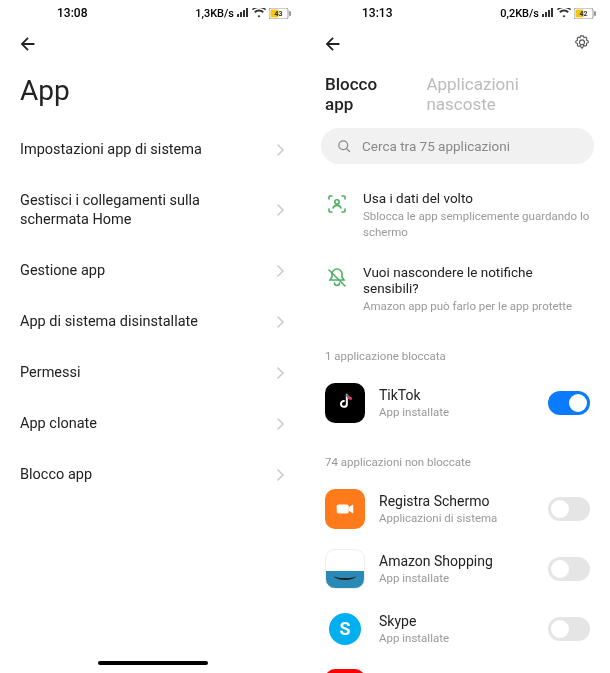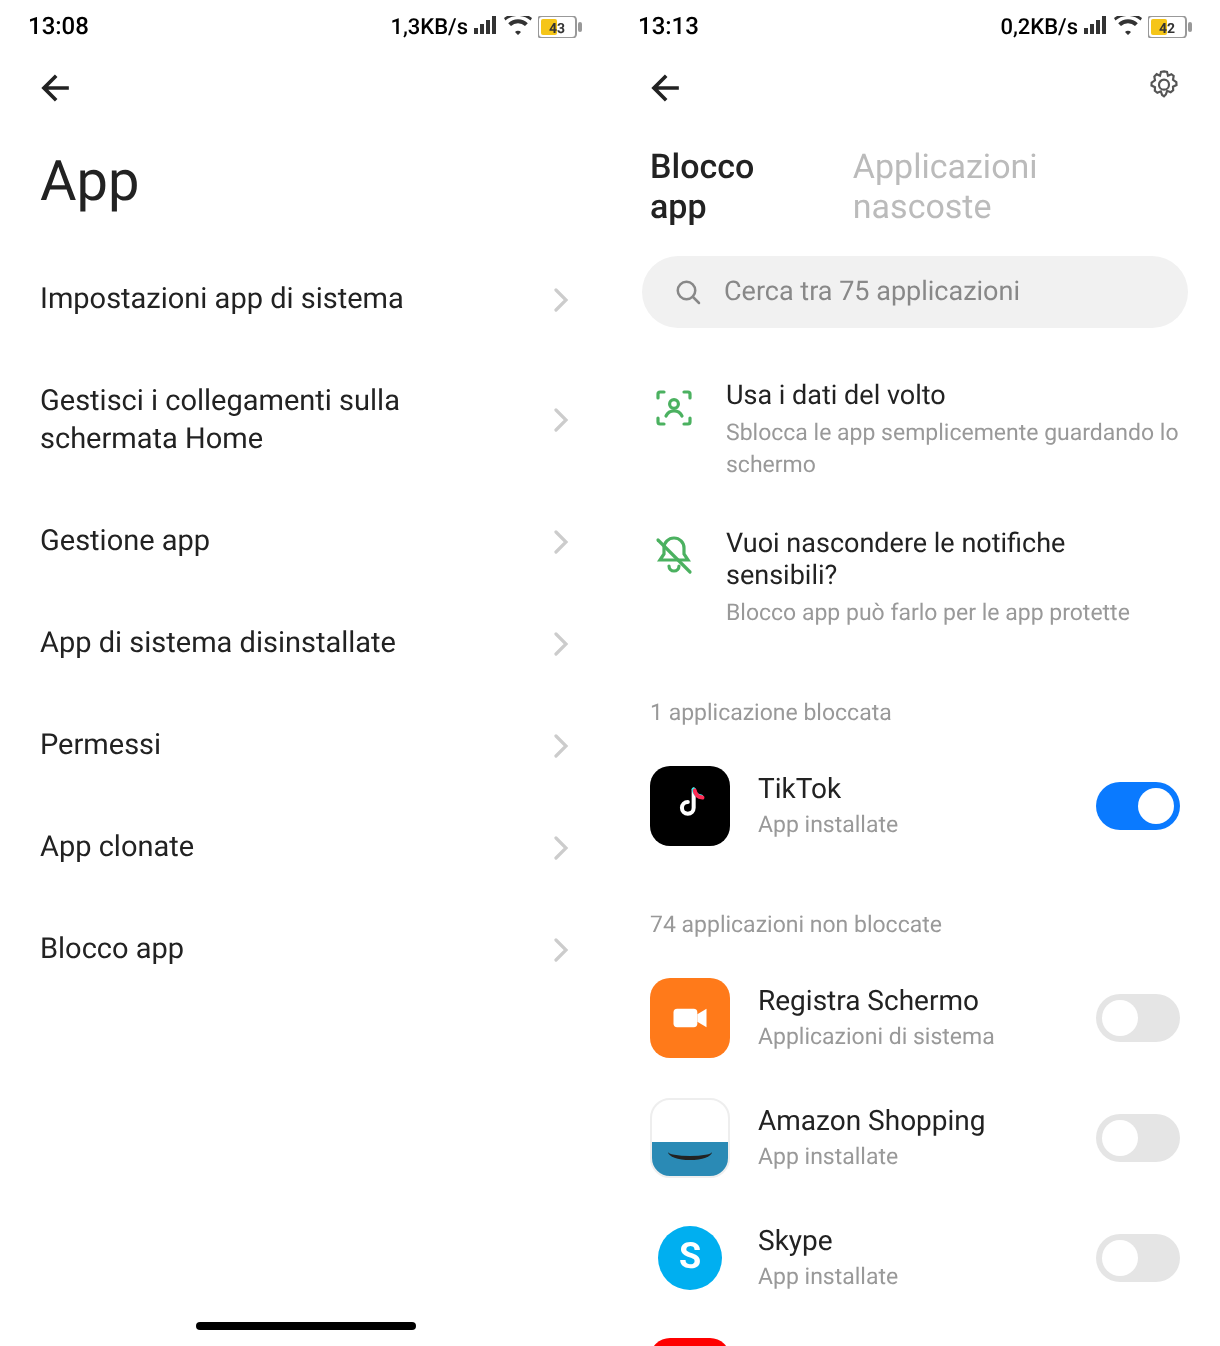--- a/index.html
+++ b/index.html
@@ -1,19 +1,19 @@
 <!DOCTYPE html>
 <html><head>
 <meta charset="utf-8">
 <style>
   * { box-sizing: border-box; margin: 0; padding: 0; }
   body { font-family: -apple-system, BlinkMacSystemFont, "Segoe UI", Roboto, sans-serif; background: #fff; color: #000; width: 610px; height: 673px; overflow: hidden; }
   .container { display: flex; width: 610px; height: 673px; }
   .screen { width: 305px; height: 673px; background: #fff; position: relative; overflow: hidden; }
-  .status-bar { display: flex; justify-content: space-between; align-items: center; padding: 6px 14px 2px; font-size: 12px; font-weight: 500; }
+  .status-bar { display: flex; justify-content: space-between; align-items: center; padding: 6px 14px 2px; font-size: 12px; font-weight: 500; margin-left: 43px; }
   .status-left { }
   .status-right { display: flex; align-items: center; gap: 3px; font-size: 11px; }
   .signal-icon, .wifi-icon, .battery-icon { display: inline-flex; align-items: center; }
   .battery-icon svg rect.fill { fill: #f5c518; }
   .header { display: flex; align-items: center; padding: 10px 16px 4px; }
   .back-arrow { width: 24px; height: 24px; display: flex; align-items: center; justify-content: center; }
   .page-title { font-size: 28px; font-weight: 400; padding: 14px 20px 18px; color: #222; }
   .settings-list { }
   .settings-item { display: flex; align-items: center; justify-content: space-between; padding: 16px 20px; cursor: pointer; }
   .settings-item .label { font-size: 14.5px; color: #222; line-height: 1.3; max-width: 240px; }
@@ -202,21 +202,21 @@
 
     <div class="feature-row">
       <div class="feature-icon">
         <svg width="24" height="24" viewBox="0 0 24 24">
             <path d="M12 3a5 5 0 00-5 5v3l-2 3h14l-2-3V8a5 5 0 00-5-5zM9.5 17a2.5 2.5 0 005 0" fill="none" stroke="#4bb160" stroke-width="1.6" stroke-linecap="round"></path>
             <path d="M4 4l16 16" stroke="#4bb160" stroke-width="1.6" stroke-linecap="round"></path>
           </svg>
       </div>
       <div class="feature-text">
         <div class="ft-title">Vuoi nascondere le notifiche sensibili?</div>
-        <div class="ft-sub">Blocco app può farlo per le app protette</div>
+        <div class="ft-sub">Amazon app può farlo per le app protette</div>
       </div>
     </div>
 
     <div class="section-header">1 applicazione bloccata</div>
 
     <div class="app-row">
       <div class="app-icon ic-tiktok">
         <svg width="22" height="22" viewBox="0 0 24 24">
             <path d="M14 3v10a3.2 3.2 0 11-3.2-3.2" fill="none" stroke="#fff" stroke-width="2.2" stroke-linecap="round"></path>
             <path d="M14 3c.4 2.3 2 3.6 4.2 3.8" fill="none" stroke="#25f4ee" stroke-width="2.2" stroke-linecap="round"></path>

